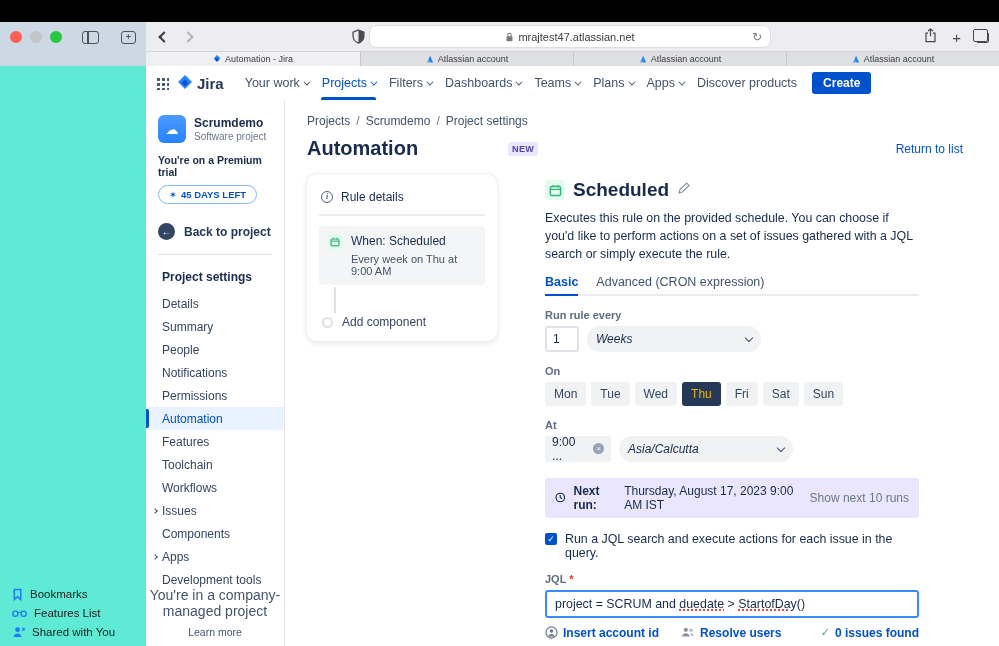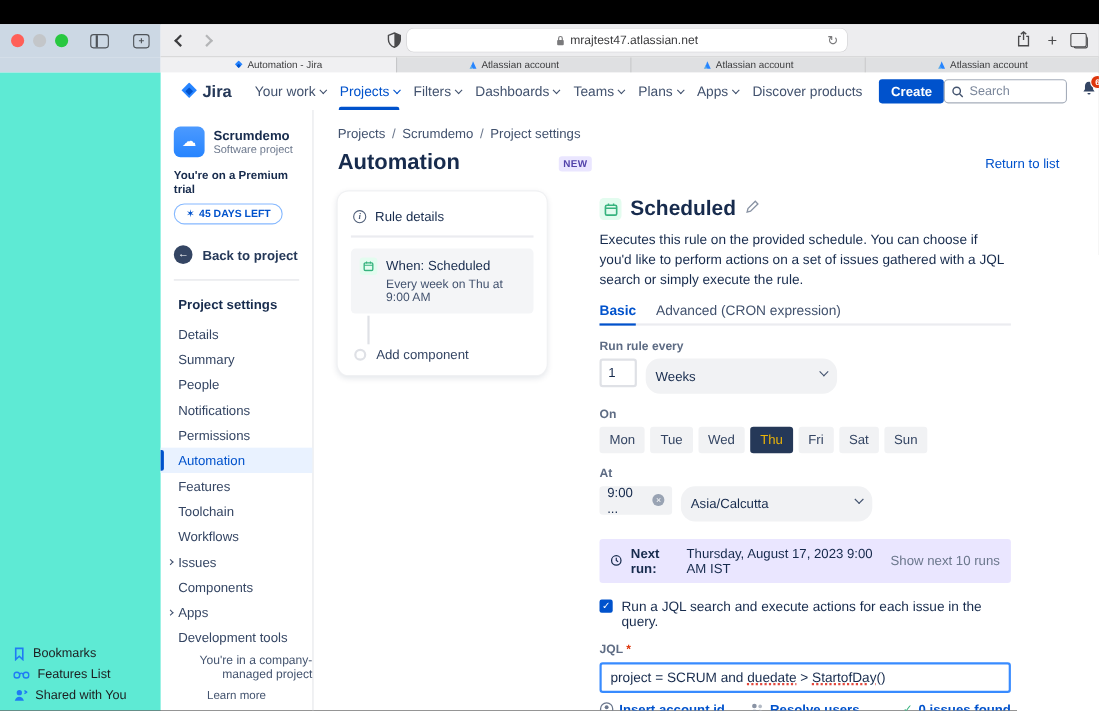--- a/index.html
+++ b/index.html
@@ -74,21 +74,21 @@
   .back-row { display:flex; align-items:center; gap:9px; padding:0 12px; margin-top:19px; font-size:12px; font-weight:bold; color:#253858; }
   .back-circle { width:17px; height:17px; border-radius:50%; background:#344563; color:#fff; font-size:10px; display:flex; align-items:center; justify-content:center; }
   .psb-divider { height:1px; background:#DFE1E6; margin:14px 12px 0; }
   .psb-heading { font-size:12px; font-weight:bold; color:#172B4D; padding:0 16px; margin-top:15px; }
   .psb-list { margin-top:8px; }
   .psb-item { height:23px; display:flex; align-items:center; padding-left:16px; color:#344563; position:relative; }
   .psb-item .exp { position:absolute; left:7px; width:4px; height:4px; border-right:1.4px solid #42526E; border-bottom:1.4px solid #42526E; transform:rotate(-45deg); }
   .psb-item.sel { background:#E9F2FF; color:#0052CC; }
   .psb-item.sel:before { content:""; position:absolute; left:0; top:2px; bottom:2px; width:3px; background:#0052CC; border-radius:0 2px 2px 0; }
   .psb-footer { position:absolute; bottom:8px; left:0; right:0; text-align:center; }
-  .psb-footer .f1 { font-size:11px; color:#44546F;text-align:right; }
+  .psb-footer .f1 { font-size:14px; color:#44546F; }
   .psb-footer .f2 { font-size:10.5px; color:#44546F; margin-top:7px; }
 
   
   .main { flex:1; padding:14px 36px 0 22px; min-width:0; position:relative; }
   .breadcrumb { display:flex; gap:6px; font-size:12px; color:#42526E; }
   .breadcrumb span.sep { color:#6B778C; }
   .title-row { display:flex; align-items:center; margin-top:9px; }
   .page-title { font-size:20px; font-weight:bold; color:#172B4D; }
   .new-badge { margin-left:90px; background:#EAE6FF; color:#5243AA; font-size:9px; font-weight:bold; border-radius:3px; padding:2px 4px; letter-spacing:.3px; }
   .return-link { margin-left:auto; font-size:12px; color:#0052CC; }
@@ -113,21 +113,21 @@
   .cal-badge { width:20px; height:20px; border-radius:4px; background:#E3FCEF; display:flex; align-items:center; justify-content:center; }
   .panel-title { font-size:19px; font-weight:bold; color:#172B4D; }
   .panel-desc { margin-top:9px; font-size:12.4px; color:#172B4D; line-height:1.45; }
   .ptabs { display:flex; gap:18px; margin-top:11px; border-bottom:2px solid #EBECF0; }
   .ptab { font-size:12.5px; padding-bottom:5px; color:#42526E; }
   .ptab.active { color:#0052CC; font-weight:bold; border-bottom:2px solid #0052CC; margin-bottom:-2px; }
   .flabel { font-size:11px; font-weight:bold; color:#5E6C84; margin:13px 0 5px; }
   .flabel .req { color:#DE350B; }
   .interval-row { display:flex; gap:8px; }
   .num-input { width:34px; height:26px; border:2px solid #DFE1E6; border-radius:3px; font-size:12px; color:#172B4D; padding:0 6px; outline:none; }
-  .select { height:26px; background:#F1F2F4; border-radius:13px; display:flex; align-items:center; font-size:12px; color:#172B4D; padding:16px 9px; position:relative; }
+  .select { height:26px; background:#F1F2F4; border-radius:13px; display:flex; align-items:center; font-size:12px; color:#172B4D; padding:4px 9px; position:relative;font-style:italic; }
   .select .sel-chev { position:absolute; right:9px; top:9px; width:6px; height:6px; border-right:1.7px solid #42526E; border-bottom:1.7px solid #42526E; transform:rotate(45deg); }
   .sel-weeks { width:174px; } .sel-tz { width:174px; }
   .day-row { display:flex; gap:5px; }
   .day-btn { background:#F1F2F4; border:none; border-radius:3px; padding:5px 9px; font-size:12px; color:#344563; }
   .day-btn.sel { background:#253858; color:#eab308; }
   .time-row { display:flex; gap:8px; }
   .time-field { width:66px; height:26px; background:#F1F2F4; border-radius:3px; display:flex; align-items:center; font-size:12px; color:#172B4D; padding:0 7px; gap:6px; }
   .clear-dot { width:11px; height:11px; border-radius:50%; background:#99A3B3; color:#fff; font-size:8px; line-height:11px; text-align:center; margin-left:auto; }
   .nextrun { margin-top:16px; background:#EAE6FF; border-radius:3px; padding:6px 10px; display:flex; align-items:center; gap:8px; font-size:12px; color:#172B4D; }
   .nextrun b { font-weight:bold; }
@@ -285,37 +285,20 @@
             <span class="chev"></span>
           </span>
         <span class="jmenu">
             <span>Apps</span>
             <span class="chev"></span>
           </span>
         <span class="jmenu">
             <span>Discover products</span>
           </span>
         <button class="create-btn">Create</button>
-        <div class="jnav-right">
-          <div class="search-box">
-            <svg width="11" height="11" viewBox="0 0 14 14">
-                <circle cx="6" cy="6" r="4.3" fill="none" stroke="#44546F" stroke-width="1.6"></circle>
-                <path d="M9.3 9.3L13 13" stroke="#44546F" stroke-width="1.6"></path>
-              </svg>
-            <input type="text" placeholder="Search" style="">
-          </div>
-          <span class="bell-wrap">
-            <svg width="14" height="15" viewBox="0 0 16 17">
-                <path d="M8 1.5c-2.7 0-4.2 2-4.2 4.6v3.2L2.2 11.6h11.6l-1.6-2.3V6.1c0-2.6-1.5-4.6-4.2-4.6z" fill="#344563"></path>
-                <path d="M6.4 13.2a1.6 1.6 0 003.2 0z" fill="#344563"></path>
-              </svg>
-            <span class="badge">6</span>
-          </span>
-
-        </div>
       </div>
 
       <div class="jbody">
 
         <div class="psb">
           <div class="proj-head">
             <span class="proj-avatar">☁</span>
             <span>
               <div class="proj-name">Scrumdemo</div>
               <div class="proj-type">Software project</div>

